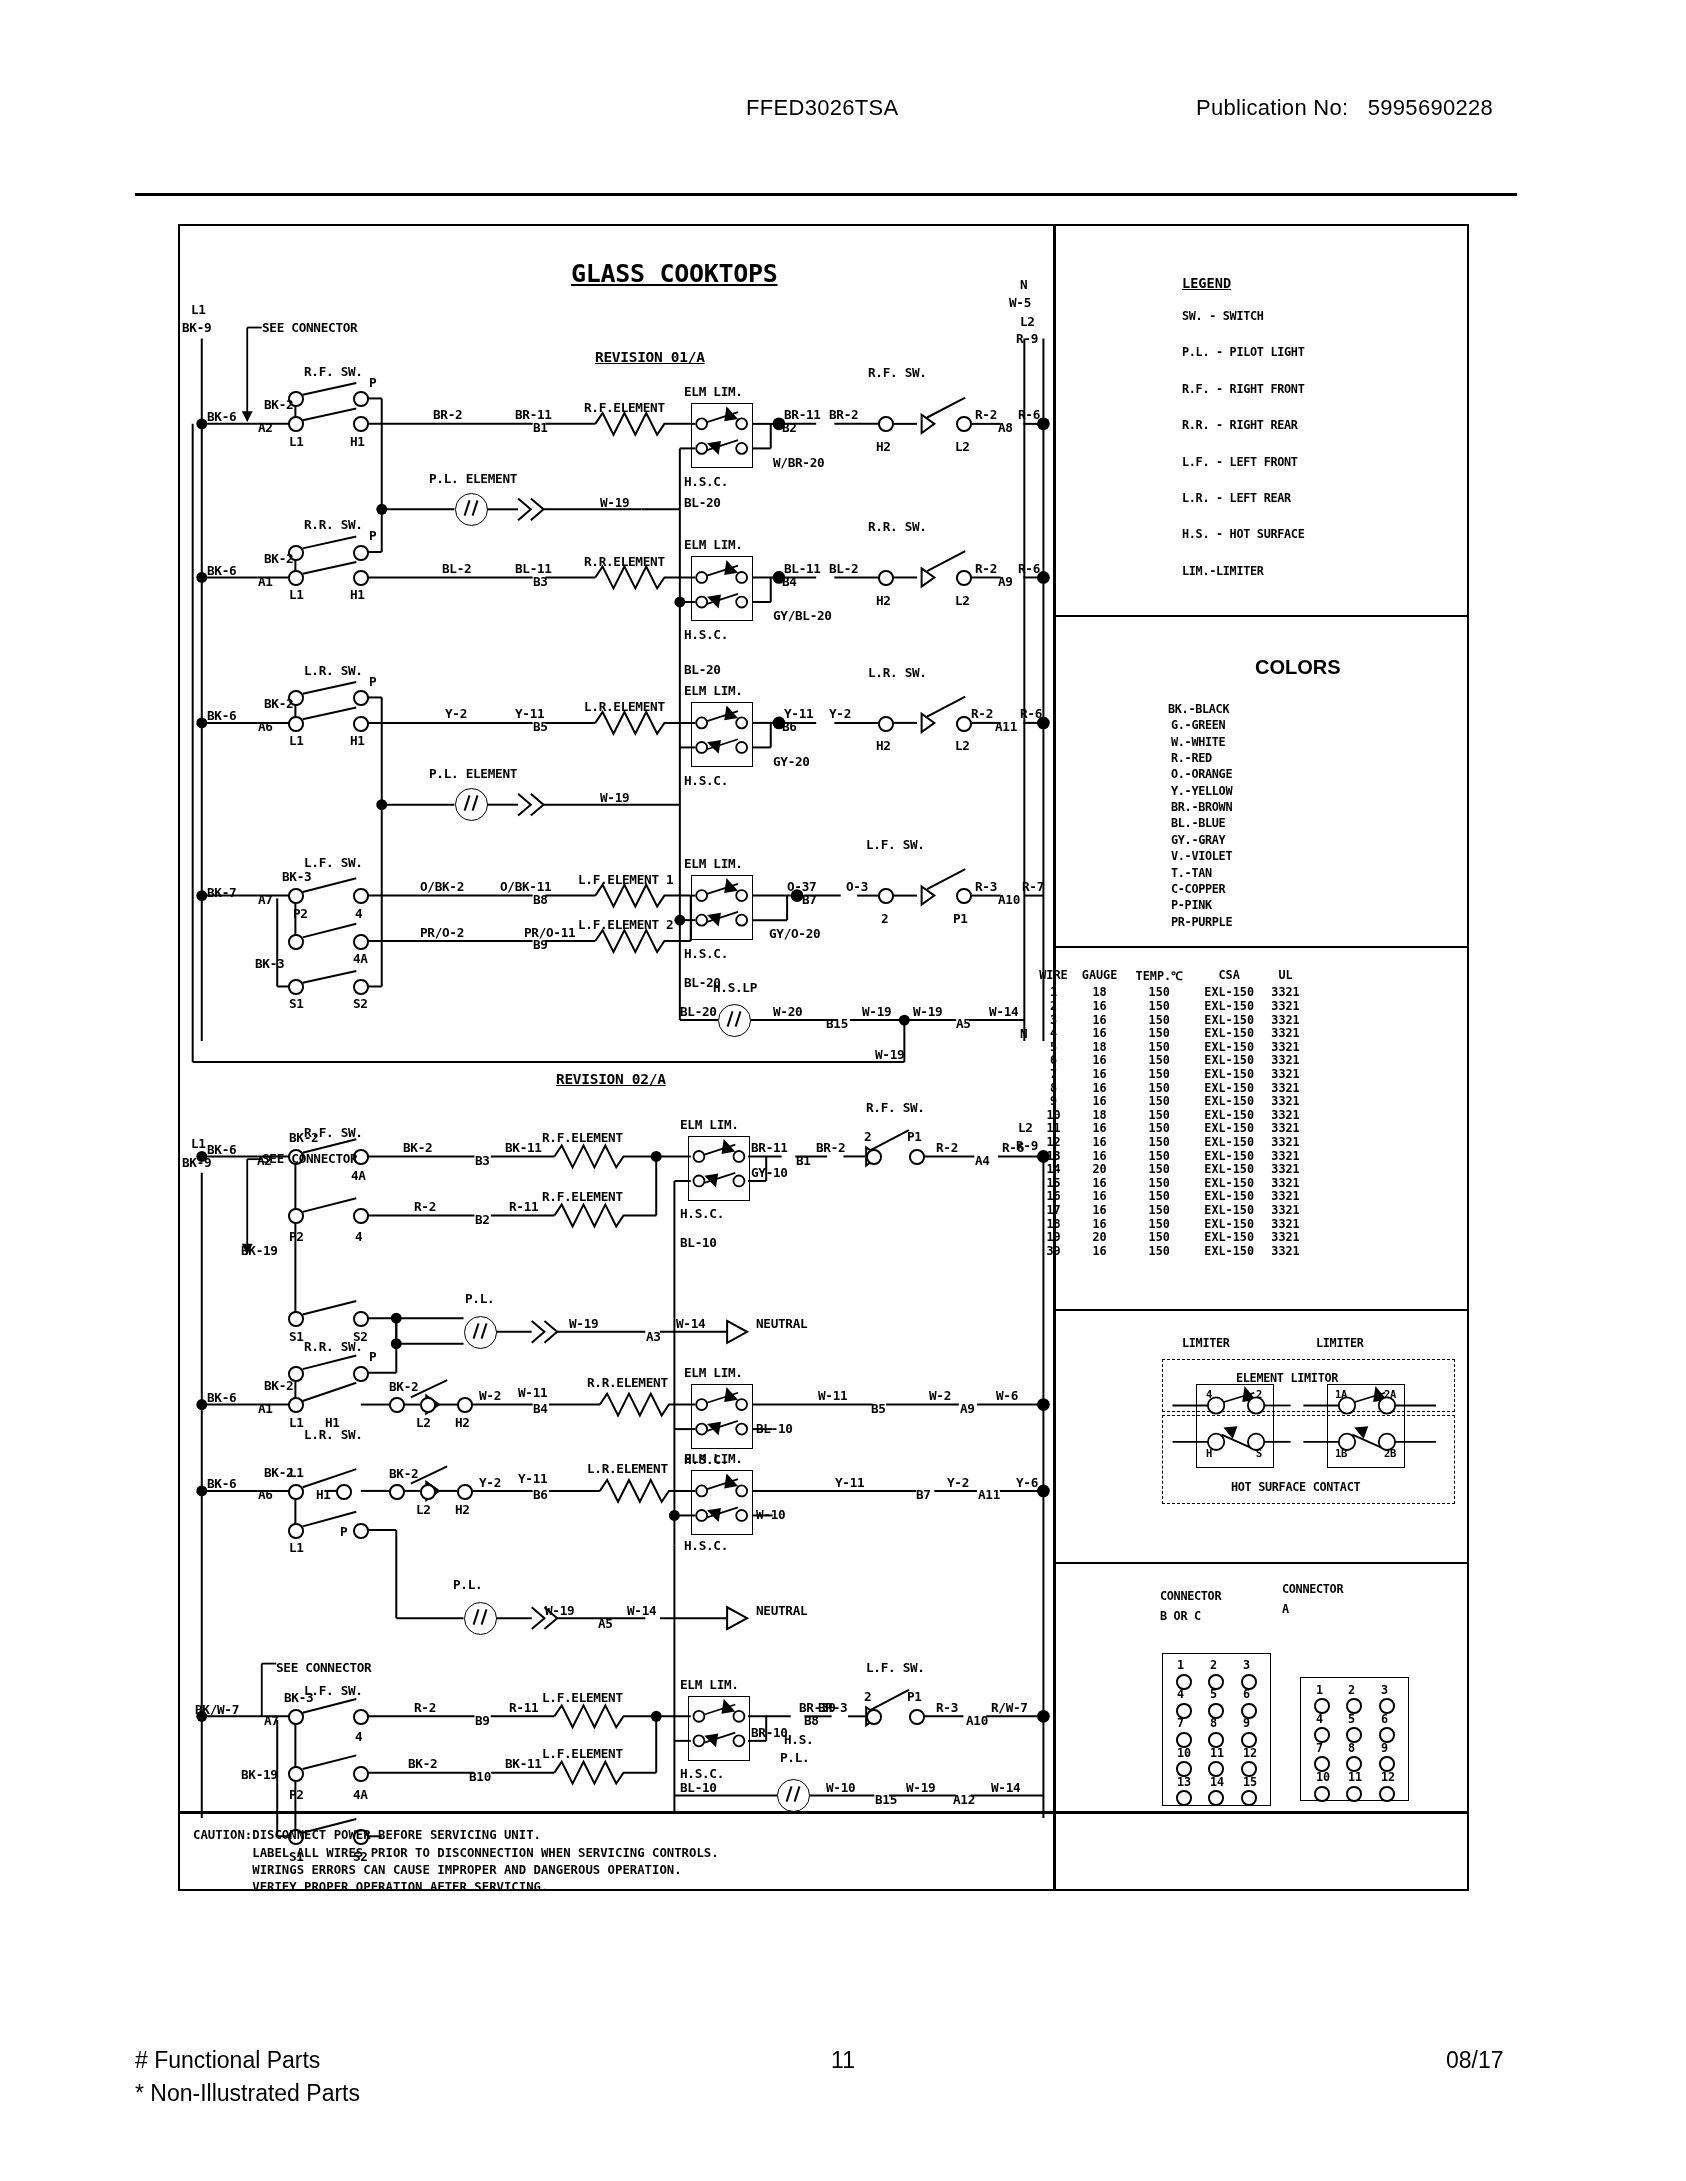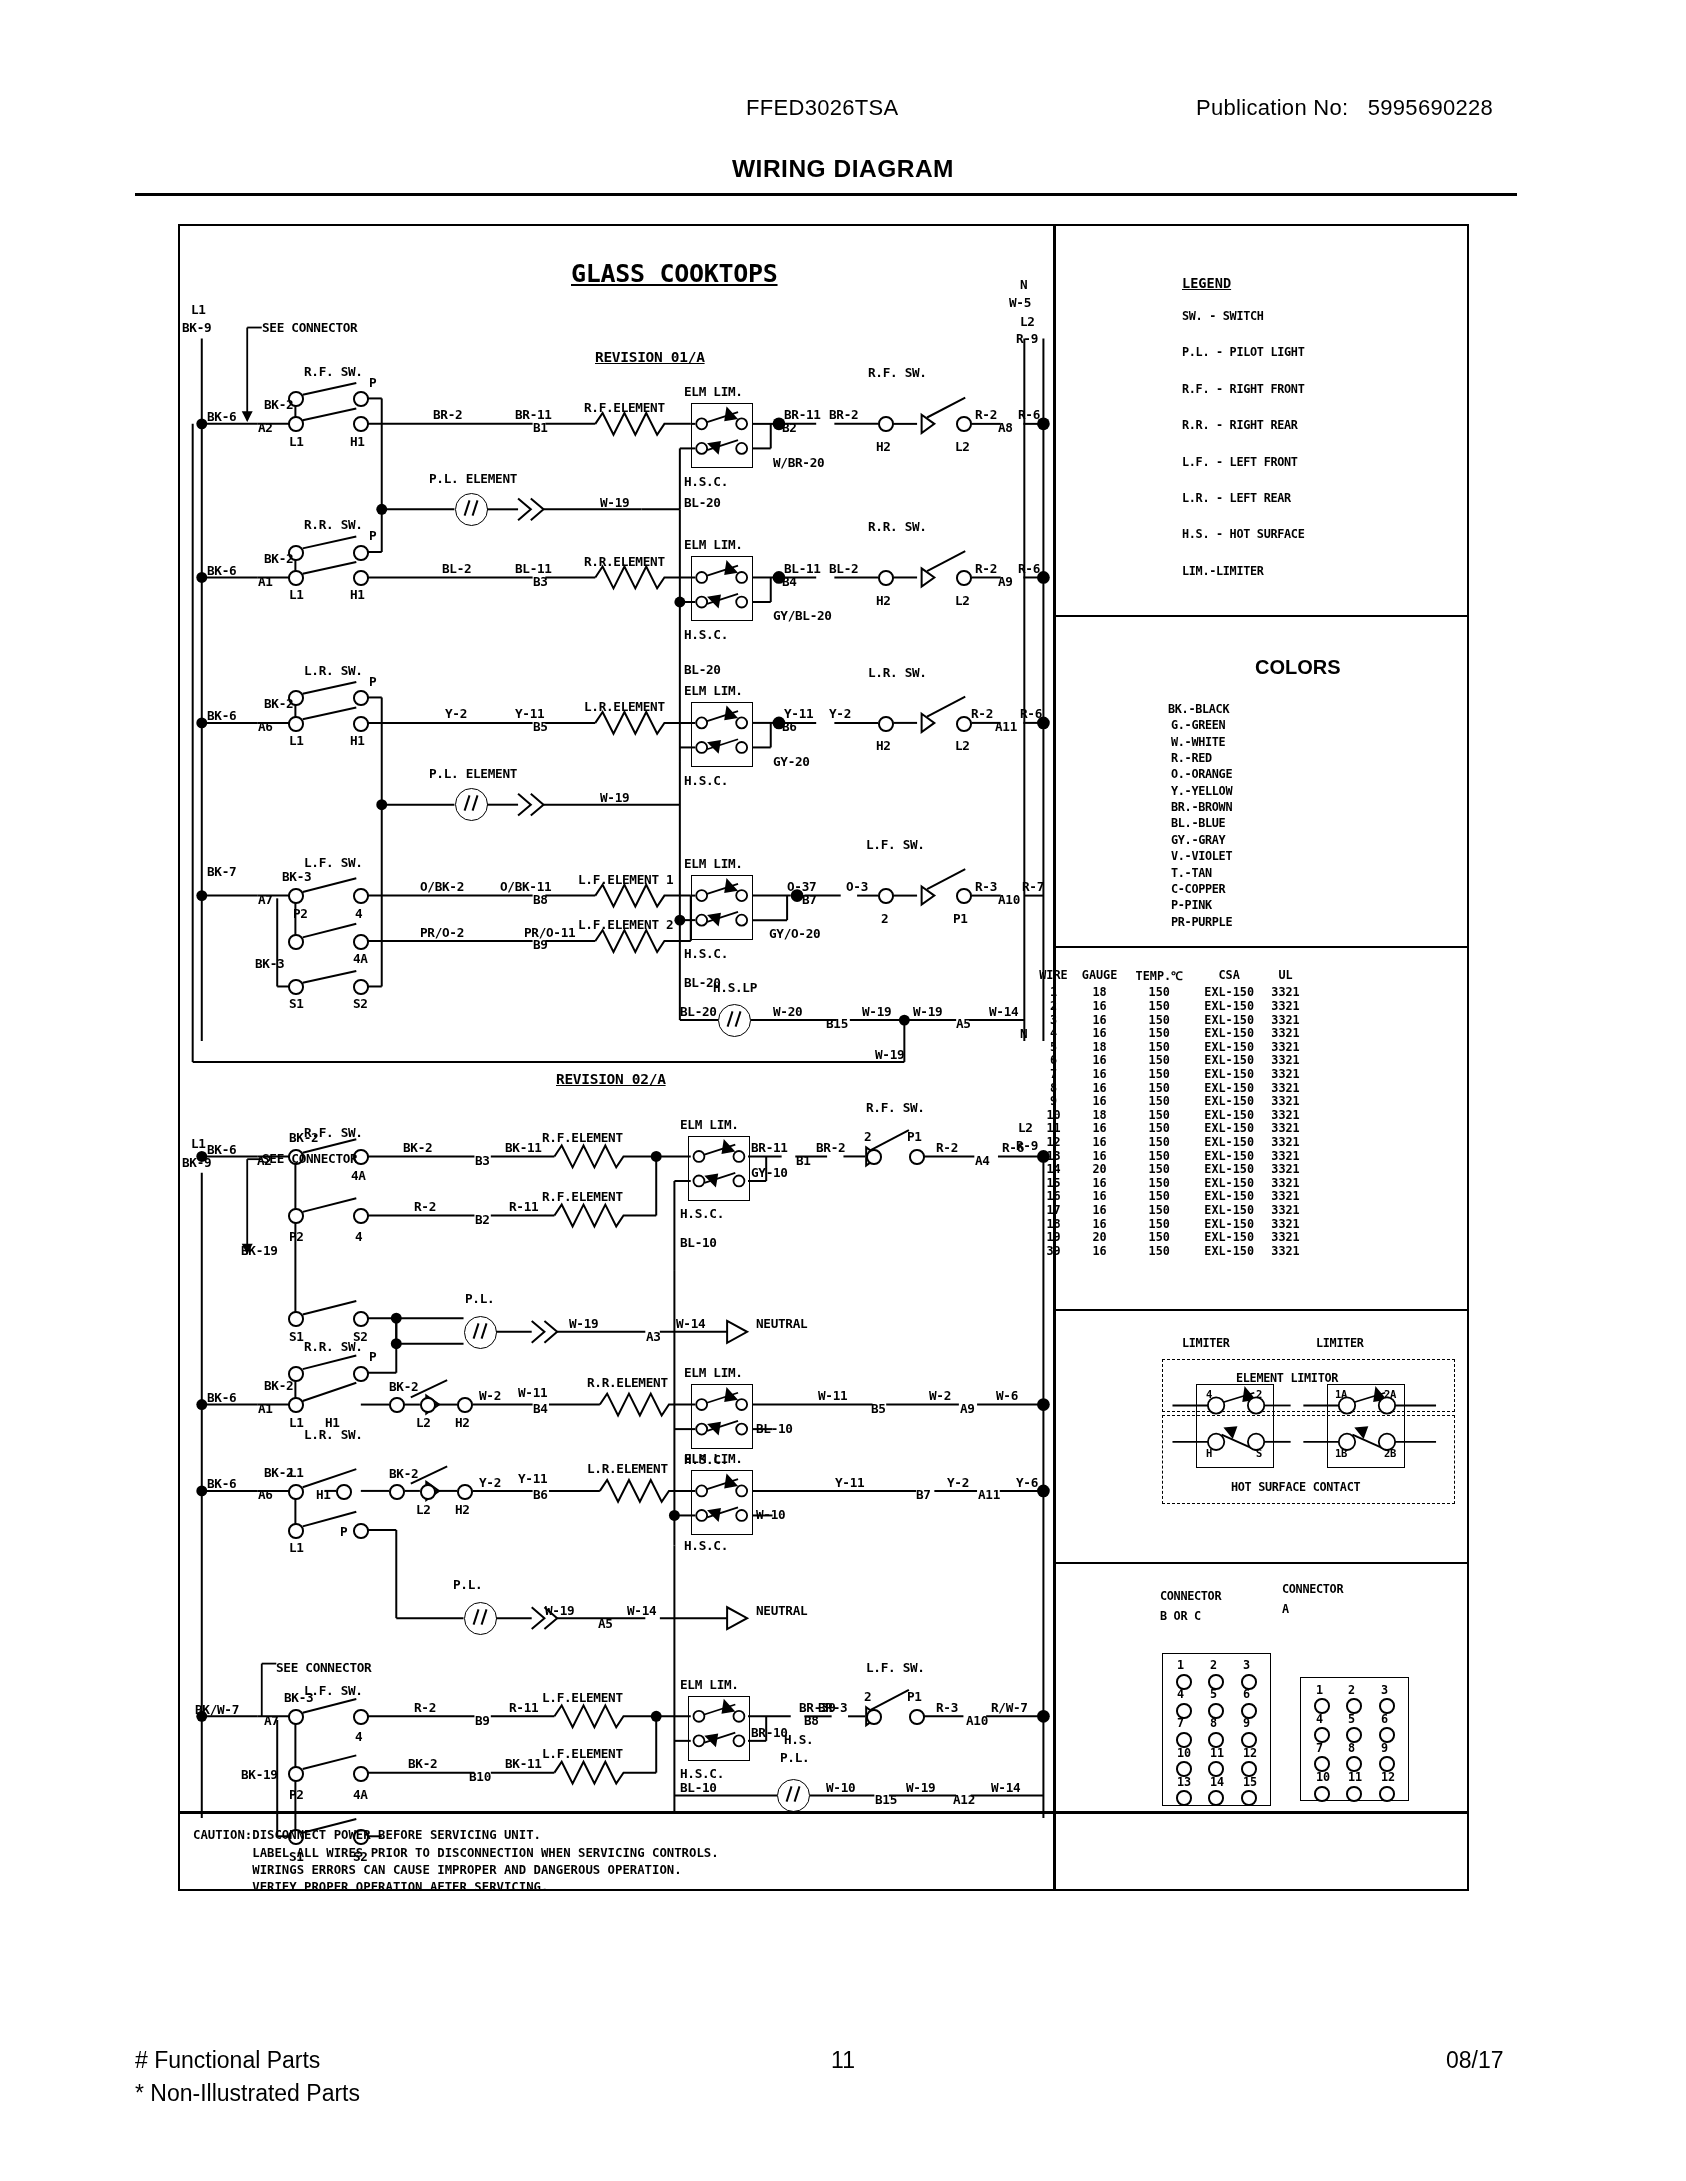--- a/index.html
+++ b/index.html
@@ -80,21 +80,20 @@
 <body>
 
 <div class="page">
 
   <div class="hdr-model">FFED3026TSA</div>
   <div class="hdr-pub">
     <span>Publication No:</span>
     <span>&nbsp;</span>
     <span>5995690228</span>
   </div>
-  <div class="hdr-title">WIRING DIAGRAM</div>
   <div class="hdr-rule"></div>
 
   <div class="frame"></div>
   <div class="v-div"></div>
 
   <div class="h-rule" style="left:1053px; top:615px; width:416px;"></div>
   <div class="h-rule" style="left:1053px; top:946px; width:416px;"></div>
   <div class="h-rule" style="left:1053px; top:1309px; width:416px;"></div>
   <div class="h-rule" style="left:1053px; top:1562px; width:416px;"></div>
 
@@ -667,21 +666,21 @@
   <div class="lbl" style="left:876px; top:738px;">H2</div>
   <div class="lbl" style="left:955px; top:738px;">L2</div>
   <div class="lbl" style="left:971px; top:706px;">R-2</div>
   <div class="lbl" style="left:995px; top:719px;">A11</div>
   <div class="lbl" style="left:1020px; top:706px;">R-6</div>
 
   <div class="lbl" style="left:429px; top:766px;">P.L. ELEMENT</div>
   <div class="lbl" style="left:600px; top:790px;">W-19</div>
 
   <div class="lbl" style="left:304px; top:855px;">L.F. SW.</div>
-  <div class="lbl" style="left:207px; top:864px;">BK-7</div>
+  <div class="lbl" style="left:207px; top:885px;">BK-7</div>
   <div class="lbl" style="left:258px; top:892px;">A7</div>
   <div class="lbl" style="left:282px; top:869px;">BK-3</div>
   <div class="lbl" style="left:293px; top:906px;">P2</div>
   <div class="lbl" style="left:255px; top:956px;">BK-3</div>
   <div class="lbl" style="left:355px; top:906px;">4</div>
   <div class="lbl" style="left:353px; top:951px;">4A</div>
   <div class="lbl" style="left:289px; top:996px;">S1</div>
   <div class="lbl" style="left:353px; top:996px;">S2</div>
   <div class="lbl" style="left:420px; top:879px;">O/BK-2</div>
   <div class="lbl" style="left:533px; top:892px;">B8</div>

